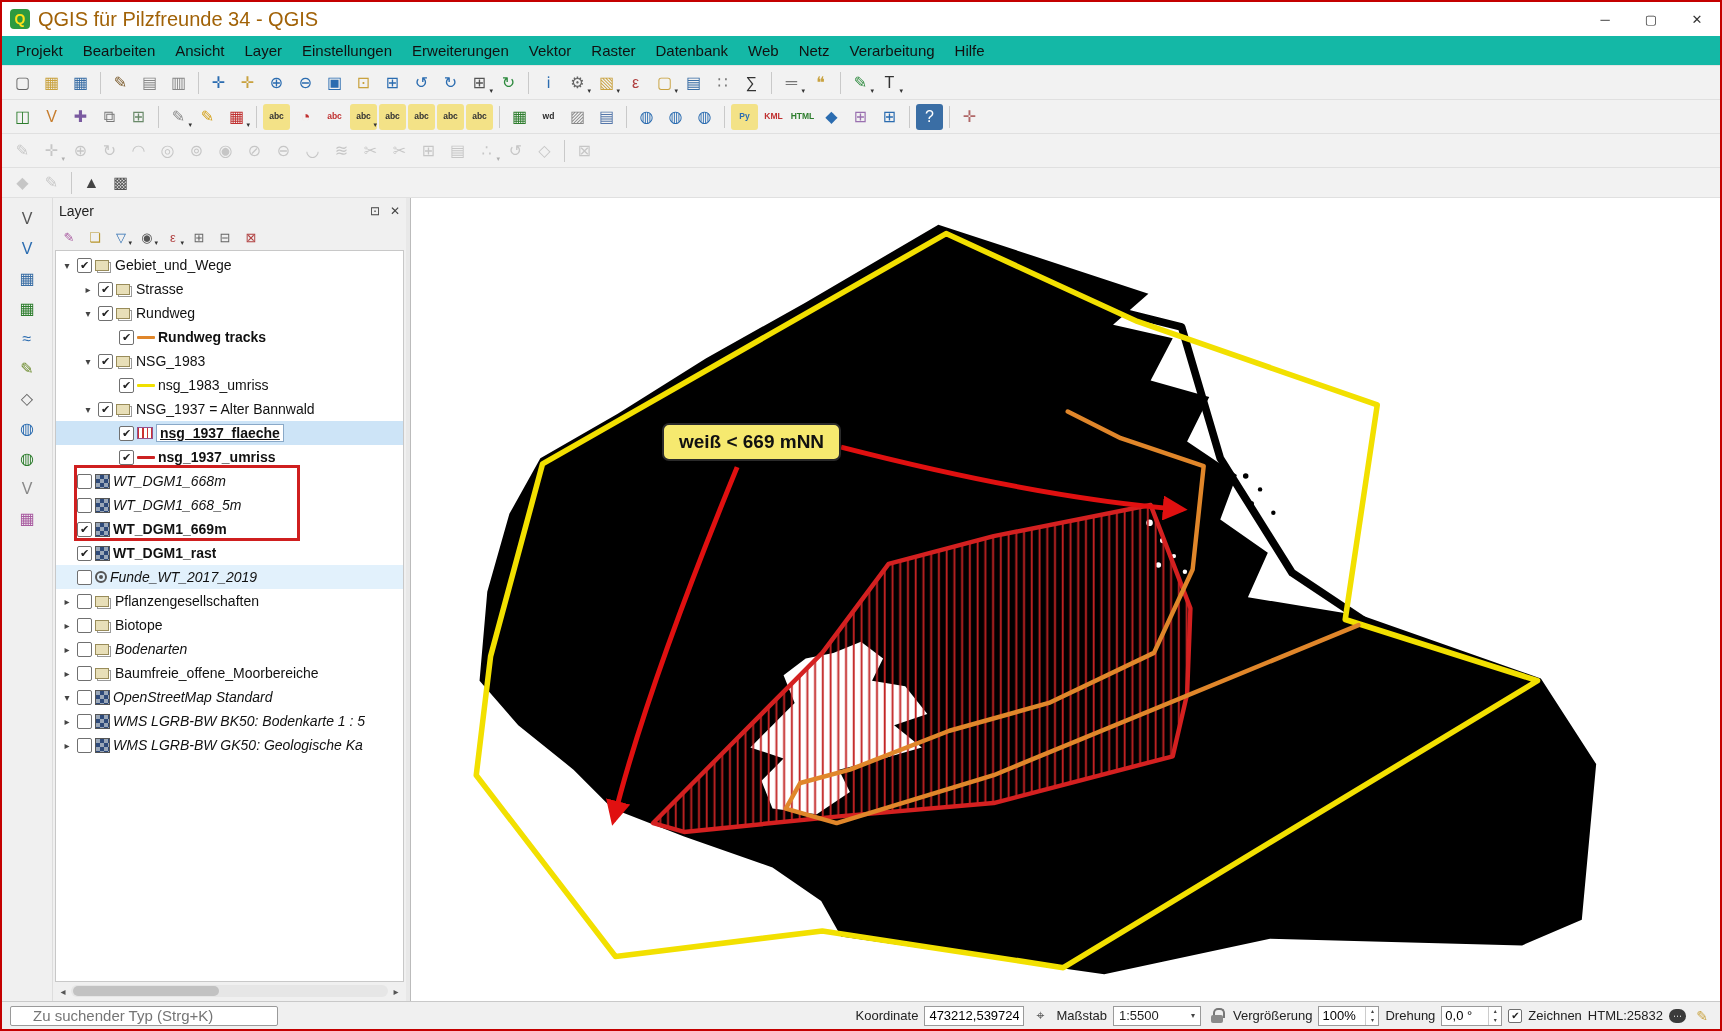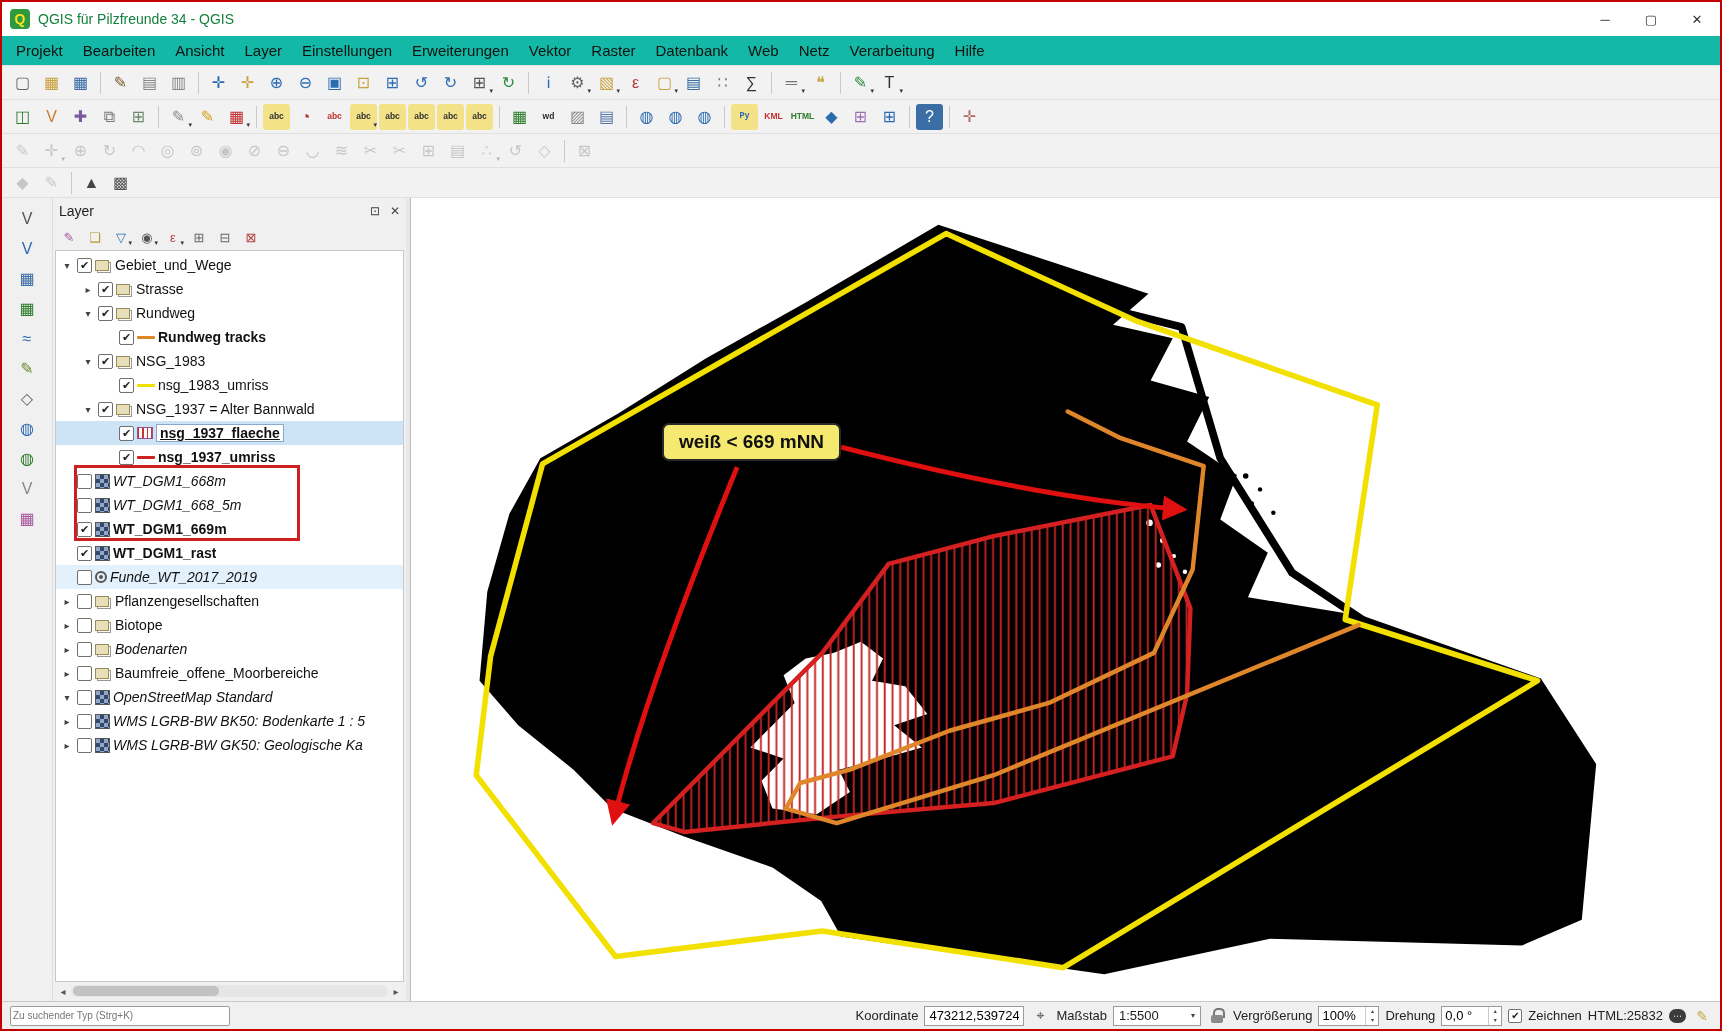--- a/index.html
+++ b/index.html
@@ -1,20 +1,20 @@
 <!DOCTYPE html>
 <html><head>
 <meta charset="utf-8">
 <style>
 *{box-sizing:border-box;margin:0;padding:0}
 body{width:1722px;height:1031px;font-family:"Liberation Sans",sans-serif;background:#fff;overflow:hidden}
 .window{width:1722px;height:1031px;border:2px solid #c40000;display:flex;flex-direction:column;background:#f0f0f0}
 .titlebar{height:34px;background:#fff;display:flex;align-items:center;padding-left:8px;gap:8px;flex:none}
 .qlogo{width:20px;height:20px;background:#2d9a3f;color:#ffe21a;font-weight:bold;border-radius:4px;display:flex;align-items:center;justify-content:center;font-size:14px}
-.title-text{font-size:14px;color:#15803d}
+.title-text{font-size:20px;color:#a16207}
 .win-controls{margin-left:auto;display:flex}
 .wbtn{width:46px;height:34px;display:flex;align-items:center;justify-content:center;font-size:13px;color:#333}
 .menubar{height:30px;background:#14b8a6;display:flex;align-items:center;padding-left:4px;border-bottom:1px solid #e3e3e3;flex:none}
 .menu-item{padding:0 10px;font-size:15px;color:#111;height:30px;line-height:30px}
 .tbrow{display:flex;align-items:center;height:34px;background:#f2f2f2;border-bottom:1px solid #e0e0e0;padding-left:6px;flex:none}
 .tbrow.short{height:30px}
 .ticon{width:27px;height:26px;display:inline-flex;align-items:center;justify-content:center;margin:0 1px;border-radius:3px;position:relative;flex:none}
 .ticon b{font-weight:normal;font-size:16px;line-height:1}
 .ticon.sm b{font-weight:bold;font-size:8.5px}
 .ticon .dd{position:absolute;right:0;bottom:1px;font-size:7px;color:#333;font-style:normal}
@@ -49,21 +49,21 @@
 .red-box{position:absolute;left:18px;top:214px;width:226px;height:76px;border:3px solid #cf1f1f;pointer-events:none}
 .hscroll{height:16px;display:flex;align-items:center;background:#f0f0f0;margin:1px 2px 2px;flex:none}
 .sarr{width:16px;text-align:center;font-size:10px;color:#555}
 .track{flex:1;height:12px;background:#e6e6e6;border-radius:6px;position:relative}
 .thumb{position:absolute;left:2px;top:1px;width:46%;height:10px;background:#c2c2c2;border-radius:5px}
 .splitter{width:4px;background:#e8e8e8;flex:none}
 .map{flex:1;position:relative;background:#fff;border-left:1px solid #bbb;overflow:hidden}
 .map svg{position:absolute;inset:0;width:100%;height:100%;display:block}
 .map-label{position:absolute;background:#f6e96f;border:2px solid #2a2a2a;border-radius:7px;display:flex;align-items:center;justify-content:center;font-weight:bold;color:#111;box-shadow:1px 2px 3px rgba(0,0,0,.25)}
 .statusbar{height:28px;background:#f0f0f0;border-top:1px solid #c9c9c9;display:flex;align-items:center;padding:0 8px;gap:6px;font-size:13px;color:#222;flex:none}
-.sb-search{width:220px;height:20px;border:1px solid #9a9a9a;border-radius:2px;padding:0 2px;font-size:10px;background:#fff;font-family:inherit}
+.sb-search{width:268px;height:20px;border:1px solid #9a9a9a;border-radius:2px;padding:0 22px;font-size:15px;background:#fff;font-family:inherit}
 .flex{flex:1}
 .sb-input{height:20px;border:1px solid #9a9a9a;background:#fff;padding:0 4px;font-size:13px;font-family:inherit}
 .coord{width:100px}
 .combo{height:20px;border:1px solid #9a9a9a;background:#fff;display:inline-flex;align-items:center;padding:0 5px;gap:6px;min-width:88px;justify-content:space-between}
 .cdd{font-size:8px;color:#444;font-style:normal}
 .spin{display:inline-flex;height:20px;border:1px solid #9a9a9a;background:#fff}
 .spin input{width:46px;border:none;padding:0 3px;font-size:13px;font-family:inherit}
 .spinbtns{display:flex;flex-direction:column;width:13px;border-left:1px solid #ccc}
 .spinbtns i{flex:1;font-size:6px;line-height:9px;text-align:center;color:#444;font-style:normal}
 .sb-icon{width:20px;height:20px;display:inline-flex;align-items:center;justify-content:center;color:#555;font-size:14px}
@@ -278,21 +278,21 @@
         <b style="color: rgb(43, 108, 176);">◍</b>
       </span>
       <span class="ticon">
         <b style="color: rgb(43, 108, 176);">◍</b>
       </span>
       <span class="ticon">
         <b style="color: rgb(43, 108, 176);">◍</b>
       </span>
       <span class="tsep"></span>
       <span class="ticon sm" style="background: rgb(243, 226, 135);">
-        <b style="color: rgb(43, 108, 176); font-family: Liberation Mono, monospace;">Py</b>
+        <b style="color: rgb(43, 108, 176);">Py</b>
       </span>
       <span class="ticon sm">
         <b style="color: rgb(192, 48, 48);">KML</b>
       </span>
       <span class="ticon sm">
         <b style="color: rgb(45, 125, 45);">HTML</b>
       </span>
       <span class="ticon">
         <b style="color: rgb(43, 108, 176);">◆</b>
       </span>

